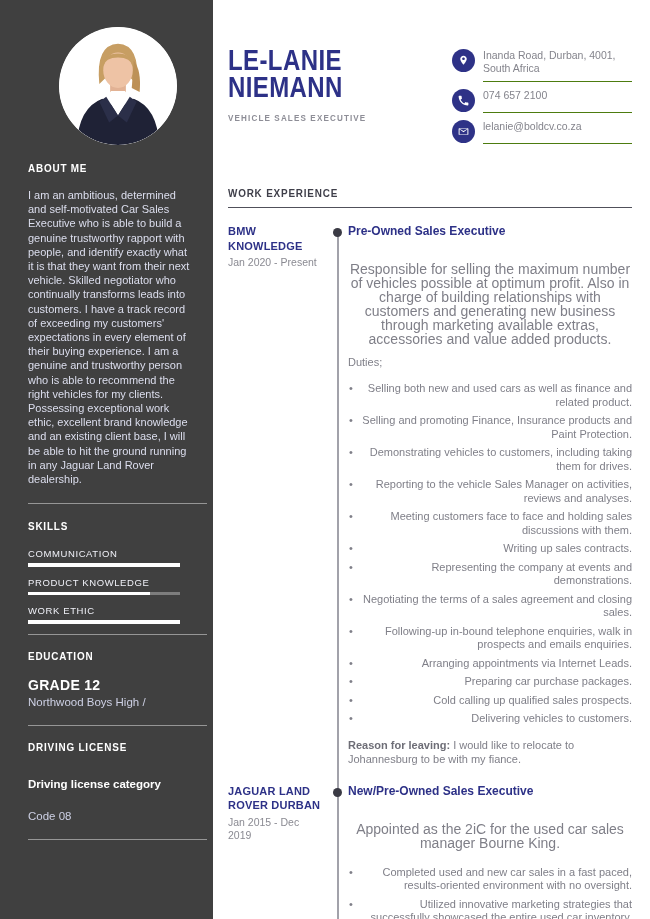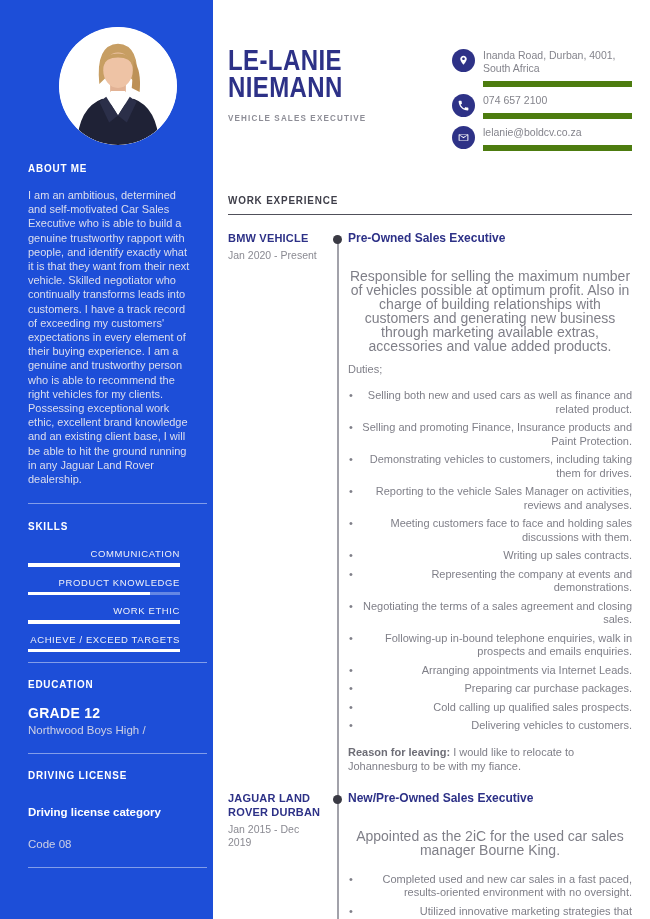--- a/index.html
+++ b/index.html
@@ -2,33 +2,33 @@
 <html><head>
 <meta charset="utf-8">
 <style>
   * { margin:0; padding:0; box-sizing:border-box; }
   html,body { background:#ffffff; }
   body { font-family:"Liberation Sans", sans-serif; }
   .page { position:relative; width:650px; height:919px; background:#ffffff; overflow:hidden; margin:0 auto; }
 
   
   .sidebar { position:absolute; left:0; top:0; width:213px; height:100%;
-             background:#1d4ed8; padding:27px 6px 0 28px; color:#dcdeee; }
+             background:#404040; padding:27px 6px 0 28px; color:#dcdeee; }
   .photo { width:118px; height:118px; border-radius:50%; overflow:hidden; background:#ffffff;
            margin-left:31px; }
   .photo svg { display:block; width:100%; height:100%; }
   .side-title { display:inline-block; font-size:11px; font-weight:700; letter-spacing:0.9px;
                 color:#ffffff; transform:scaleX(0.9); transform-origin:left center; white-space:nowrap; }
   .about-title { margin-top:17px; }
   .about-text { margin-top:12px; width:164px; font-size:11px; line-height:14.2px; color:#dcdeee; }
   .side-divider { border:none; border-top:1px solid rgba(255,255,255,0.45); width:179px; margin-top:17px; }
 
   .skills-title { margin-top:16px; }
   .skills-list { margin-top:14px; }
-  .skill-row { margin-bottom:10px; width:152px;text-align:right; }
+  .skill-row { margin-bottom:10px; width:152px; }
   .skill-label { font-size:9.5px; font-weight:400; letter-spacing:0.6px; color:#f0f1f8; margin-bottom:4px; }
   .skill-track { height:3.5px; background:rgba(255,255,255,0.32); }
   .skill-fill { height:100%; background:#ffffff; }
 
   .edu-title { margin-top:15px; }
   .edu-degree { margin-top:13px; font-size:14px; font-weight:700; color:#ffffff; letter-spacing:0.3px; }
   .edu-school { margin-top:3px; font-size:11.5px; color:#ccceе2; color:#cdd0e4; }
 
   .dl-title { margin-top:15px; }
   .dl-category { margin-top:23px; font-size:11.5px; font-weight:700; color:#ffffff; }
@@ -43,21 +43,21 @@
           white-space:pre-line; }
   .job-subtitle { display:inline-block; margin-top:13px; font-size:8.5px; font-weight:700;
                   letter-spacing:1.2px; color:#8e8e97; transform:scaleX(0.95);
                   transform-origin:left center; white-space:nowrap; }
   .contact-block { margin-left:auto; width:180px; margin-top:3px; }
   .contact-row { display:flex; align-items:flex-start; margin-bottom:7px; }
   .contact-icon { flex:none; width:23px; height:23px; border-radius:50%; background:#2e3287;
                   display:flex; align-items:center; justify-content:center; }
   .contact-icon svg { width:13px; height:13px; fill:#ffffff; }
   .contact-text { flex:1; margin-left:8px; font-size:10.5px; line-height:13px; color:#84848c;
-                  border-bottom:6px solid #4d7c0f; padding-bottom:6px; min-height:24px; }
+                  border-bottom:1px solid #4d7c0f; padding-bottom:6px; min-height:24px; }
 
   .we-section { margin-top:32px; }
   .we-title { display:inline-block; font-size:11px; font-weight:700; letter-spacing:0.9px;
               color:#3f3f4a; transform:scaleX(0.9); transform-origin:left center; white-space:nowrap; }
   .we-rule { border:none; border-top:1px solid #50505a; margin-top:6px; }
 
   .entries { position:relative; margin-top:16px; }
   .timeline-line { position:absolute; left:109px; top:6px; bottom:12px; width:1.5px; background:#a2a2aa; }
   .entry { position:relative; display:flex; margin-bottom:18px; }
   .entry:last-child { margin-bottom:0; }
@@ -127,26 +127,20 @@
             <div class="skill-track">
               <div class="skill-fill" style="width: 80%;"></div>
             </div>
           </div>
           <div class="skill-row">
             <div class="skill-label">WORK ETHIC</div>
             <div class="skill-track">
               <div class="skill-fill" style="width: 100%;"></div>
             </div>
           </div>
-          <div class="skill-row">
-            <div class="skill-label">ACHIEVE / EXCEED TARGETS</div>
-            <div class="skill-track">
-              <div class="skill-fill" style="width: 100%;"></div>
-            </div>
-          </div>
         </div>
     </div>
 
     <hr class="side-divider" style="margin-top:7px">
 
     <div>
       <span class="side-title edu-title">EDUCATION</span>
       <div class="edu-degree">GRADE 12</div>
       <div class="edu-school">Northwood Boys High /</div>
     </div>
@@ -202,21 +196,21 @@
     <section class="we-section">
       <span class="we-title">WORK EXPERIENCE</span>
       <hr class="we-rule">
 
       <div class="entries">
         <div class="timeline-line"></div>
 
         <div class="entry">
           <span class="entry-dot"></span>
           <div class="entry-left">
-            <div class="company">BMW VEHICLE</div>
+            <div class="company">BMW KNOWLEDGE</div>
             <div class="dates">Jan 2020 - Present</div>
           </div>
           <div class="entry-right">
             <div class="entry-title">Pre-Owned Sales Executive</div>
             <p class="entry-summary">Responsible for selling the maximum number of vehicles possible at optimum profit. Also in charge of building relationships with customers and generating new business through marketing available extras, accessories and value added products.</p>
             <div class="duties-label">Duties;</div>
             <ul class="bullets">
                 <li>Selling both new and used cars as well as finance and related product.</li>
                 <li>Selling and promoting Finance, Insurance products and Paint Protection.</li>
                 <li>Demonstrating vehicles to customers, including taking them for drives.</li>

